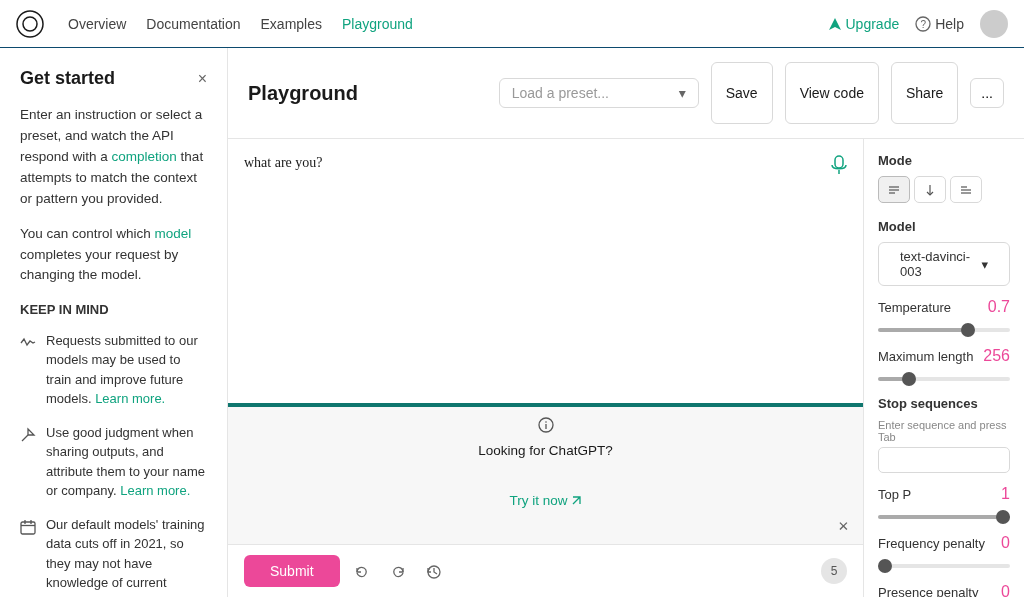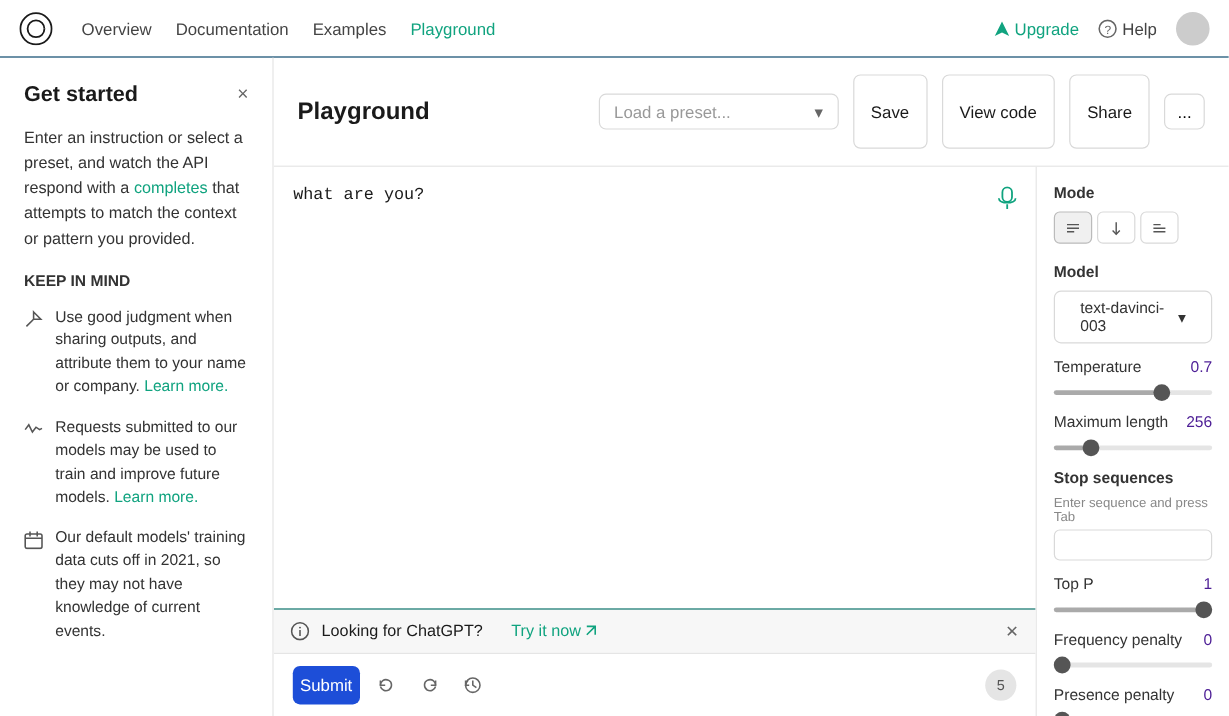--- a/index.html
+++ b/index.html
@@ -40,44 +40,44 @@
     .preset-select-arrow { margin-left: auto; color: #666; }
     .header-btn { border: 1px solid #d9d9d9; border-radius: 6px; padding: 22px 14px; font-size: 14px; cursor: pointer; background: #fff; color: #1a1a1a; }
     .header-btn-save { background: #fff; }
     .more-btn { border: 1px solid #d9d9d9; border-radius: 6px; padding: 6px 10px; font-size: 14px; cursor: pointer; background: #fff; }
 
     .playground-body { flex: 1; display: flex; overflow: hidden; }
 
     
     .text-area-wrap { flex: 1; display: flex; flex-direction: column; border-right: 1px solid #e5e5e5; overflow: hidden; }
     .text-input-container { flex: 1; position: relative; padding: 16px 16px 0 16px; overflow-y: auto; }
-    .text-input { width: 100%; height: 100%; border: none; outline: none; resize: none; font-size: 14px; color: #1a1a1a; background: transparent; font-family: Liberation Mono, monospace; }
+    .text-input { width: 100%; height: 100%; border: none; outline: none; resize: none; font-size: 14px; color: #1a1a1a; background: transparent; font-family: Liberation Serif, serif; }
     .mic-icon { position: absolute; top: 16px; right: 16px; color: #10a37f; cursor: pointer; }
 
-    .info-banner { display: flex; align-items: center; gap: 10px; background: #f7f7f7; border-top: 1px solid #0f766e; padding: 10px 14px; font-size: 13.5px; }
+    .info-banner { display: flex; align-items: center; gap: 10px; background: #f7f7f7; border-top: 4px solid #0f766e; padding: 10px 14px; font-size: 13.5px; flex-direction: column; }
     .info-icon { color: #555; flex-shrink: 0; }
     .try-it-link { color: #10a37f; cursor: pointer; font-weight: 500; text-decoration: none; display: flex; align-items: center; gap: 3px; }
     .banner-close { margin-left: auto; cursor: pointer; color: #666; }
 
     .text-footer { display: flex; align-items: center; padding: 10px 16px; border-top: 1px solid #e5e5e5; gap: 8px; }
-    .submit-btn { background: #1d4ed8; color: #fff; border: none; border-radius: 6px; padding: 8px 6px; font-size: 14px; cursor: pointer; font-weight: 500; }
+    .submit-btn { background: #ec4899; color: #fff; border: none; border-radius: 6px; padding: 8px 26px; font-size: 14px; cursor: pointer; font-weight: 500; }
     .footer-icon-btn { border: none; background: none; cursor: pointer; color: #666; padding: 4px 6px; border-radius: 4px; font-size: 16px; }
     .char-count { margin-left: auto; background: #e5e5e5; border-radius: 50%; width: 26px; height: 26px; display: flex; align-items: center; justify-content: center; font-size: 12px; color: #555; }
 
     
     .settings-panel { width: 160px; padding: 14px 14px; overflow-y: auto; flex-shrink: 0; display: flex; flex-direction: column; gap: 12px; }
     .settings-section { font-size: 13px; color: #333; }
     .settings-label { font-size: 13px; font-weight: 600; margin-bottom: 8px; }
     .mode-buttons { display: flex; gap: 4px; margin-bottom: 4px; }
     .mode-btn { border: 1px solid #d9d9d9; border-radius: 5px; padding: 5px 8px; background: #fff; cursor: pointer; color: #555; }
     .mode-btn.active { background: #f0f0f0; border-color: #bbb; }
     .model-select { display: flex; align-items: center; justify-content: flex-end; border: 1px solid #d9d9d9; border-radius: 6px; padding: 6px 21px; font-size: 13px; cursor: pointer; background: #fff; }
     .slider-row { display: flex; justify-content: space-between; align-items: center; margin-bottom: 4px; }
     .slider-name { font-size: 13px; color: #333; }
-    .slider-val { font-size: 13px; color: #4c1d95; }
+    .slider-val { font-size: 16px; color: #ec4899; }
     .slider { width: 100%; height: 4px; border-radius: 2px; -webkit-appearance: none; appearance: none; background: linear-gradient(to right, #bbb 0%, #bbb 70%, #e5e5e5 70%); outline: none; cursor: pointer; }
     .slider::-webkit-slider-thumb { -webkit-appearance: none; width: 14px; height: 14px; border-radius: 50%; background: #555; cursor: pointer; }
     .stop-seq-label-sm { font-size: 11px; color: #888; margin-bottom: 4px; }
     .stop-seq-input { width: 100%; border: 1px solid #d9d9d9; border-radius: 5px; padding: 5px 8px; font-size: 12px; outline: none; }
 
     
     svg { display: inline-block; vertical-align: middle; }
   </style>
 </head>
 <body>
@@ -116,40 +116,43 @@
 
 <div class="main">
 
   <aside class="sidebar">
     <div class="sidebar-header">
       <span class="sidebar-title">Get started</span>
       <span class="close-btn">×</span>
     </div>
     <div class="sidebar-body">
       <p>
-        <span>Enter an instruction or select a preset, and watch the API respond with a </span><a class="link-green">completes</a><span> that attempts to match the context or pattern you provided.</span>
+        <span>Enter an instruction or select a preset, and watch the API respond with a </span><a class="link-green">completion</a><span> that attempts to match the context or pattern you provided.</span>
+      </p>
+      <p>
+        <span>You can control which </span><a class="link-green">model</a><span> completes your request by changing the model.</span>
       </p>
       <div class="keep-in-mind">KEEP IN MIND</div>
       <ul class="kim-items">
         <li class="kim-item">
           <span class="kim-icon">
             <svg width="16" height="16" viewBox="0 0 16 16" fill="none">
-                <line x1="2" y1="14" x2="8" y2="8" stroke="#555" stroke-width="1.3"></line>
-                <polygon points="8,2 14,8 8,8" fill="none" stroke="#555" stroke-width="1.3"></polygon>
-              </svg>
-          </span>
-          <span>Use good judgment when sharing outputs, and attribute them to your name or company. <a class="link-green">Learn more.</a></span>
+                <polyline points="1,8 4,4 7,10 10,6 13,8 15,7" stroke="#555" stroke-width="1.3" fill="none"></polyline>
+              </svg>
+          </span>
+          <span>Requests submitted to our models may be used to train and improve future models. <a class="link-green">Learn more.</a></span>
         </li>
         <li class="kim-item">
           <span class="kim-icon">
             <svg width="16" height="16" viewBox="0 0 16 16" fill="none">
-                <polyline points="1,8 4,4 7,10 10,6 13,8 15,7" stroke="#555" stroke-width="1.3" fill="none"></polyline>
-              </svg>
-          </span>
-          <span>Requests submitted to our models may be used to train and improve future models. <a class="link-green">Learn more.</a></span>
+                <line x1="2" y1="14" x2="8" y2="8" stroke="#555" stroke-width="1.3"></line>
+                <polygon points="8,2 14,8 8,8" fill="none" stroke="#555" stroke-width="1.3"></polygon>
+              </svg>
+          </span>
+          <span>Use good judgment when sharing outputs, and attribute them to your name or company. <a class="link-green">Learn more.</a></span>
         </li>
         <li class="kim-item">
           <span class="kim-icon">
             <svg width="16" height="16" viewBox="0 0 16 16" fill="none">
                 <rect x="1" y="3" width="14" height="12" rx="1.5" stroke="#555" stroke-width="1.3"></rect>
                 <line x1="1" y1="6.5" x2="15" y2="6.5" stroke="#555" stroke-width="1.3"></line>
                 <line x1="5" y1="1" x2="5" y2="5" stroke="#555" stroke-width="1.3"></line>
                 <line x1="11" y1="1" x2="11" y2="5" stroke="#555" stroke-width="1.3"></line>
               </svg>
           </span>

